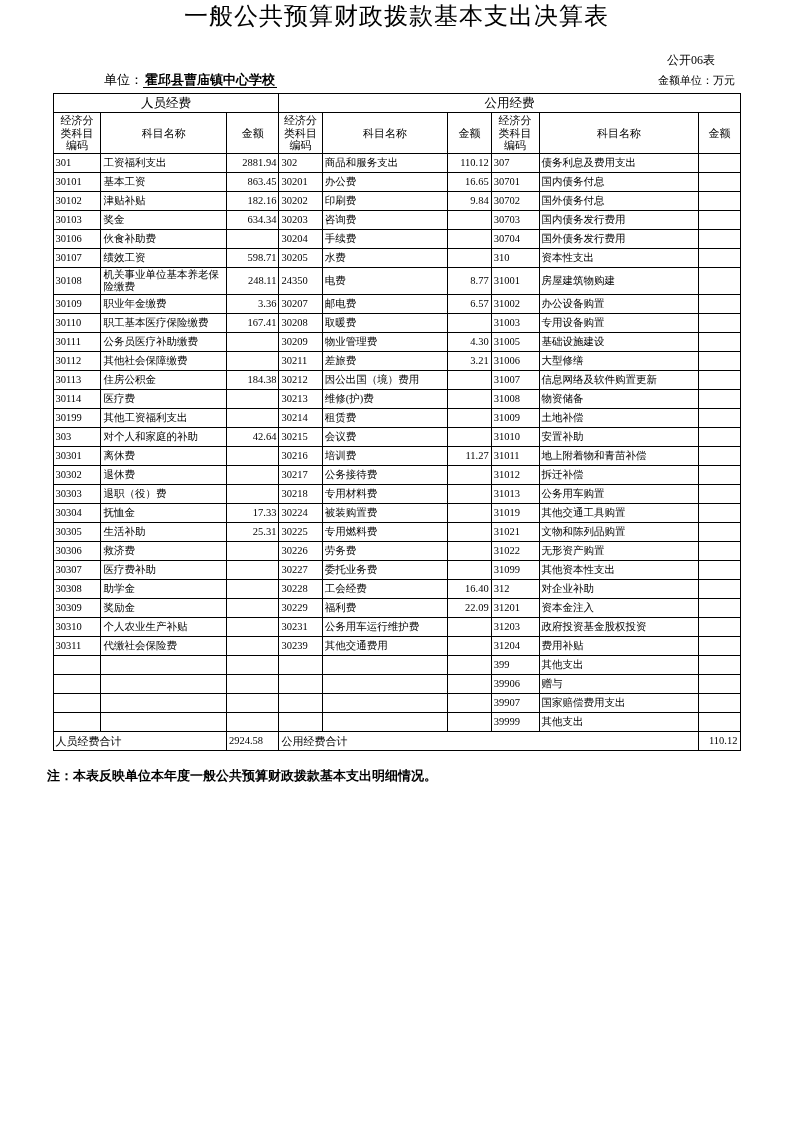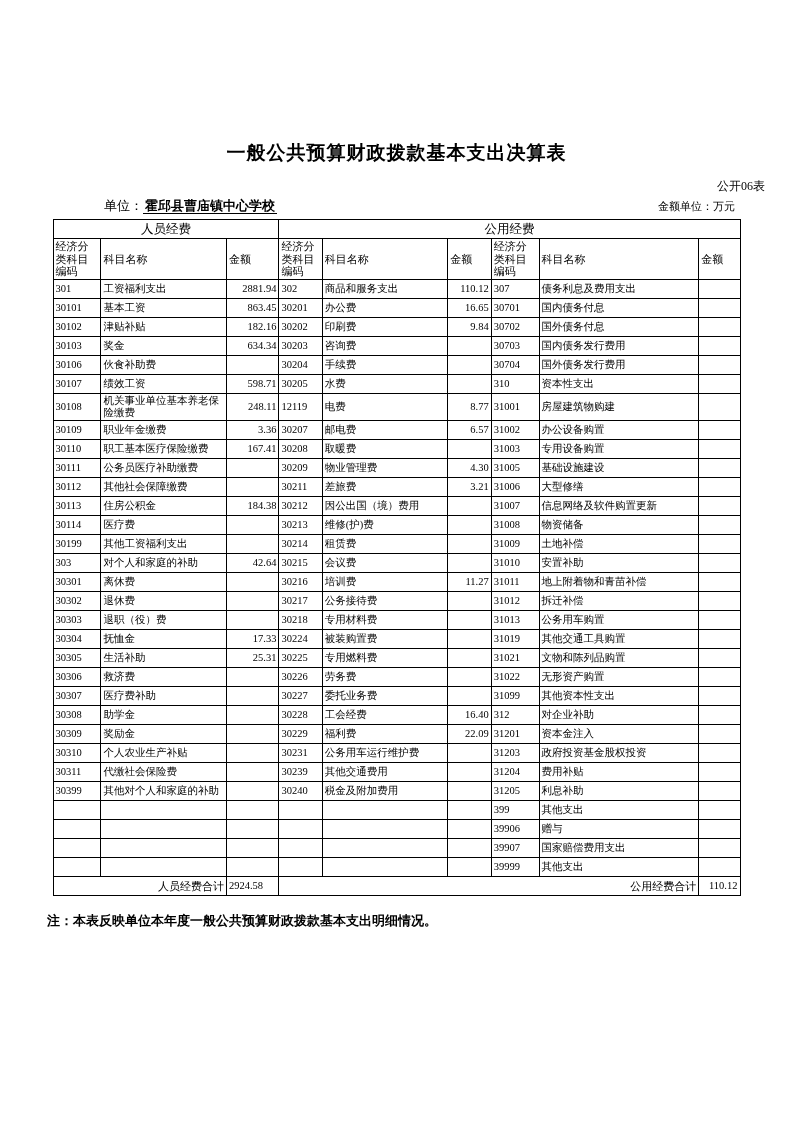--- a/index.html
+++ b/index.html
@@ -16,31 +16,30 @@
   }
   .page {
     position: relative;
     width: 793px;
     height: 1122px;
     box-sizing: border-box;
     padding: 0;
   }
   .title {
     text-align: center;
-    font-size: 19px;
-    font-weight: bold;
+    font-size: 24px;
+    font-weight: normal;
     letter-spacing: 1px;
-    margin-top: 140px;
     font-family: "Liberation Sans", "DejaVu Sans", sans-serif;
   }
   .form-code {
     text-align: right;
     font-size: 12px;
-    margin-top: 12px;
-    padding-right: 28px;
+    margin-top: 20px;
+    padding-right: 78px;
   }
   .meta-row {
     display: flex;
     justify-content: space-between;
     align-items: center;
     padding: 0 58px 0 104px;
     margin-top: 2px;
   }
   .unit-line {
     font-size: 13px;
@@ -67,20 +66,21 @@
     line-height: 1.15;
     height: 16px;
     overflow: hidden;
   }
   .grp-head {
     text-align: center;
     font-size: 12.5px;
     height: 20px;
   }
   .col-head {
+    text-align: center;
     font-size: 11px;
     height: 44px;
   }
   .code {
     text-align: left;
     font-size: 10.5px;
     white-space: nowrap;
   }
   .name {
     text-align: left;
@@ -89,21 +89,21 @@
   .amt {
     text-align: right;
     font-size: 10.5px;
     padding-right: 3px;
     white-space: nowrap;
   }
   .ctr {
     text-align: left;
   }
   .total-label {
-    text-align: right;
+    text-align: left;
     font-size: 11px;
   }
   .note {
     font-size: 13px;
     font-weight: bold;
     margin-top: 3px;
     padding-left: 47px;
     font-family: "Liberation Sans", "DejaVu Sans", sans-serif;
   }
   
@@ -227,21 +227,21 @@
           <td class="name indent1">水费</td>
           <td class="amt"></td>
           <td class="code">310</td>
           <td class="name">资本性支出</td>
           <td class="amt"></td>
         </tr>
         <tr>
           <td class="code">30108</td>
           <td class="name indent1">机关事业单位基本养老保险缴费</td>
           <td class="amt">248.11</td>
-          <td class="code">12119</td>
+          <td class="code">24350</td>
           <td class="name indent1">电费</td>
           <td class="amt">8.77</td>
           <td class="code">31001</td>
           <td class="name indent1">房屋建筑物购建</td>
           <td class="amt"></td>
         </tr>
         <tr>
           <td class="code">30109</td>
           <td class="name indent1">职业年金缴费</td>
           <td class="amt">3.36</td>
@@ -441,31 +441,20 @@
         </tr>
         <tr>
           <td class="code">30311</td>
           <td class="name indent1">代缴社会保险费</td>
           <td class="amt"></td>
           <td class="code">30239</td>
           <td class="name indent1">其他交通费用</td>
           <td class="amt"></td>
           <td class="code">31204</td>
           <td class="name indent1">费用补贴</td>
-          <td class="amt"></td>
-        </tr>
-        <tr>
-          <td class="code">30399</td>
-          <td class="name indent1">其他对个人和家庭的补助</td>
-          <td class="amt"></td>
-          <td class="code">30240</td>
-          <td class="name indent1">税金及附加费用</td>
-          <td class="amt"></td>
-          <td class="code">31205</td>
-          <td class="name indent1">利息补助</td>
           <td class="amt"></td>
         </tr>
         <tr>
           <td class="code"></td>
           <td class="name"></td>
           <td class="amt"></td>
           <td class="code"></td>
           <td class="name"></td>
           <td class="amt"></td>
           <td class="code">399</td>

